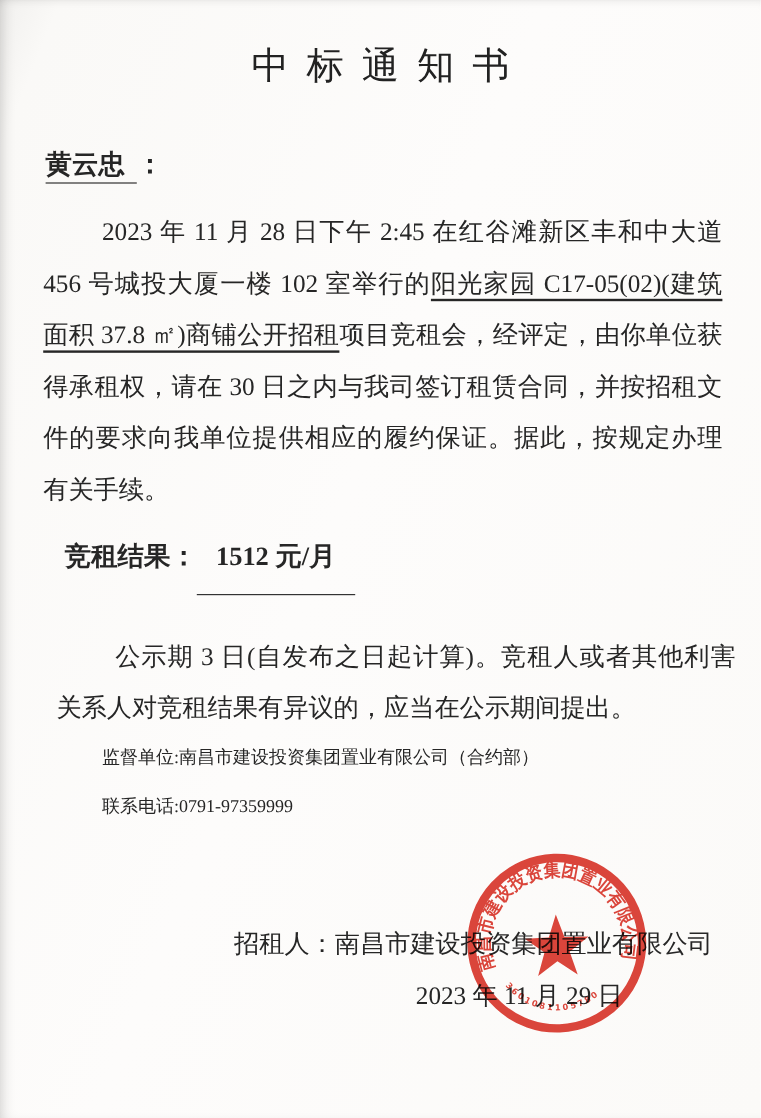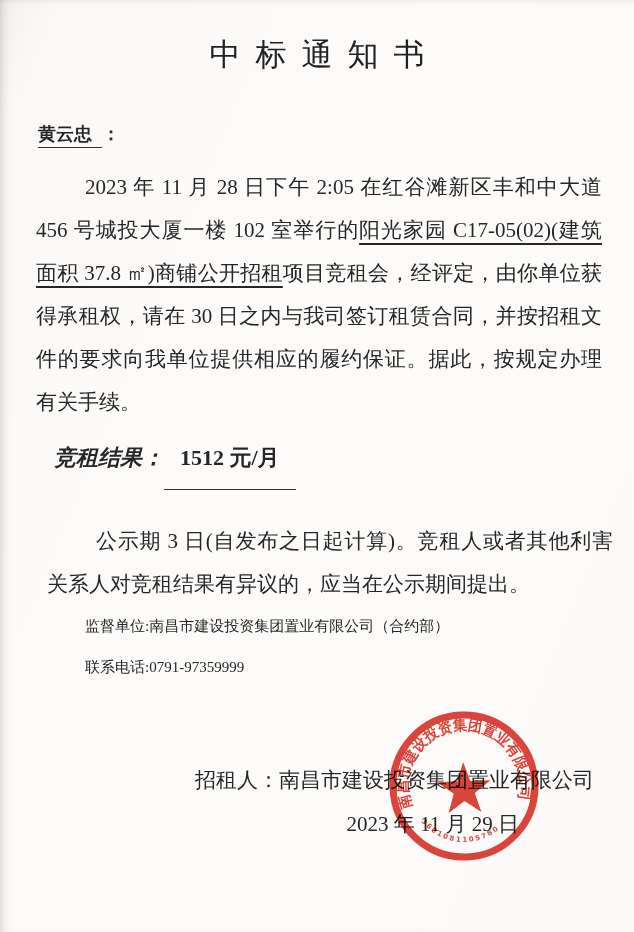--- a/index.html
+++ b/index.html
@@ -16,21 +16,21 @@
     margin-top:34px;
     text-align:center;
     font-size:31px;
     letter-spacing:15px;
     text-indent:15px;
     font-weight:500;
     color:#222;
   }
   .addressee{
     margin:46px 0 15px 38px;
-    font-size:18px;
+    font-size:22px;
     font-weight:700;
   }
   .addressee .name{
     border-bottom:1.6px solid #333;
     padding:0 10px 3px 0;
   }
   .para{
     width:566px;
     margin-left:36px;
     font-size:21px;
@@ -43,21 +43,21 @@
   .highlight{
     text-decoration:underline;
     text-underline-offset:6px;
     text-decoration-thickness:1.5px;
   }
   .result{
     margin:18px 0 0 54px;
     font-size:22px;
     line-height:32px;
   }
-  .result .label{font-weight:700;font-style:italic;}
+  .result .label{font-weight:700;}
   .result .value{
     font-weight:700;
     border-bottom:1.6px solid #333;
     padding:0 16px 19px 16px;
   }
   .contact{
     width:566px;
     margin-left:36px;
     font-size:15px;
     line-height:41px;
@@ -85,21 +85,21 @@
 
 <div class="page">
 
   <div class="title">中标通知书</div>
 
   <div class="addressee">
     <span class="name">黄云忠</span><span>：</span>
   </div>
 
   <div class="para para1">
-    <span>2023 年 11 月 28 日下午 2:05 在红谷滩新区丰和中大道 456 号城投大厦一楼 102 室举行的</span><span class="highlight">阳光家园 C17-05(02)(建筑面积 37.8 ㎡)商铺公开招租</span><span>项目竞租会，经评定，由你单位获得承租权，请在 30 日之内与我司签订租赁合同，并按招租文件的要求向我单位提供相应的履约保证。据此，按规定办理有关手续。</span>
+    <span>2023 年 11 月 28 日下午 2:45 在红谷滩新区丰和中大道 456 号城投大厦一楼 102 室举行的</span><span class="highlight">阳光家园 C17-05(02)(建筑面积 37.8 ㎡)商铺公开招租</span><span>项目竞租会，经评定，由你单位获得承租权，请在 30 日之内与我司签订租赁合同，并按招租文件的要求向我单位提供相应的履约保证。据此，按规定办理有关手续。</span>
   </div>
 
   <div class="result">
     <span class="label">竞租结果：</span><span class="value">1512 元/月</span>
   </div>
 
   <div class="para para2">公示期 3 日(自发布之日起计算)。竞租人或者其他利害关系人对竞租结果有异议的，应当在公示期间提出。</div>
 
   <div class="contact">监督单位:南昌市建设投资集团置业有限公司（合约部）</div>
   <div class="contact">联系电话:0791-97359999</div>

